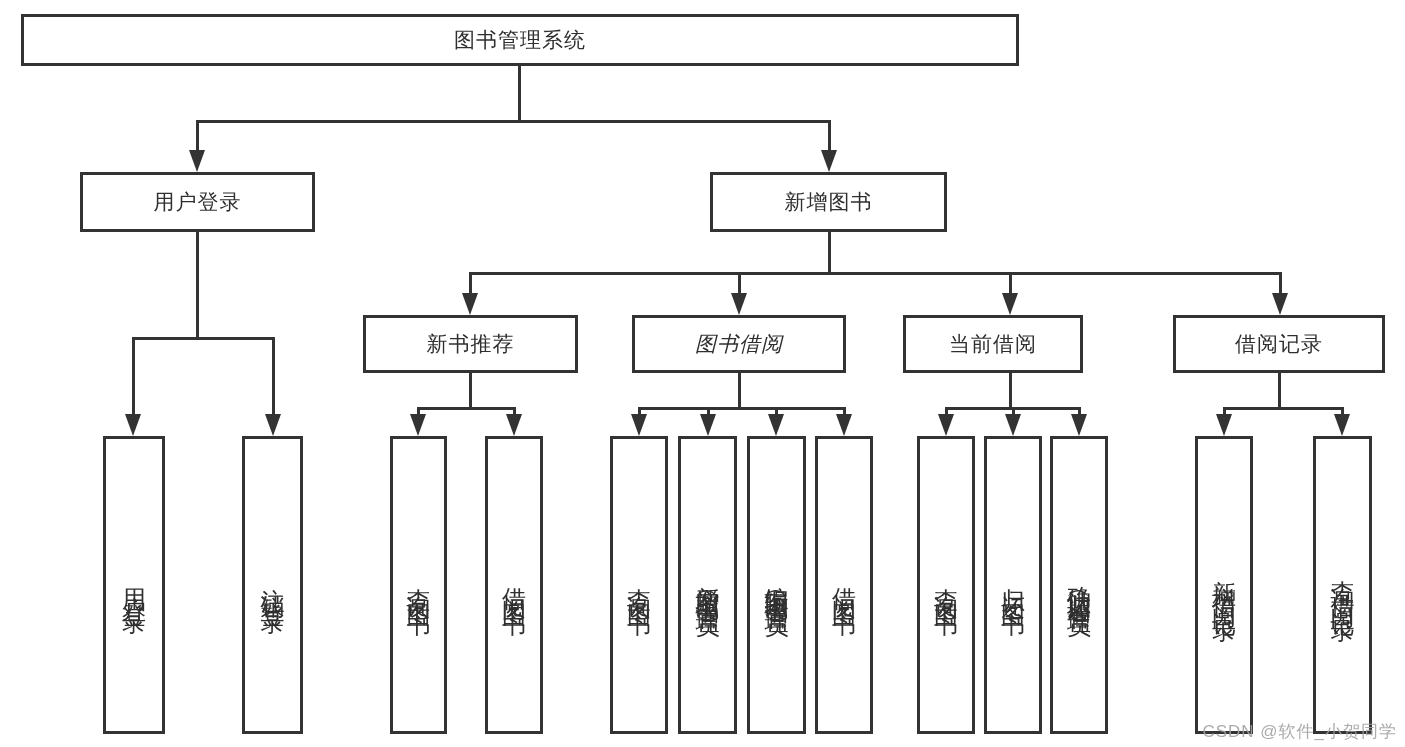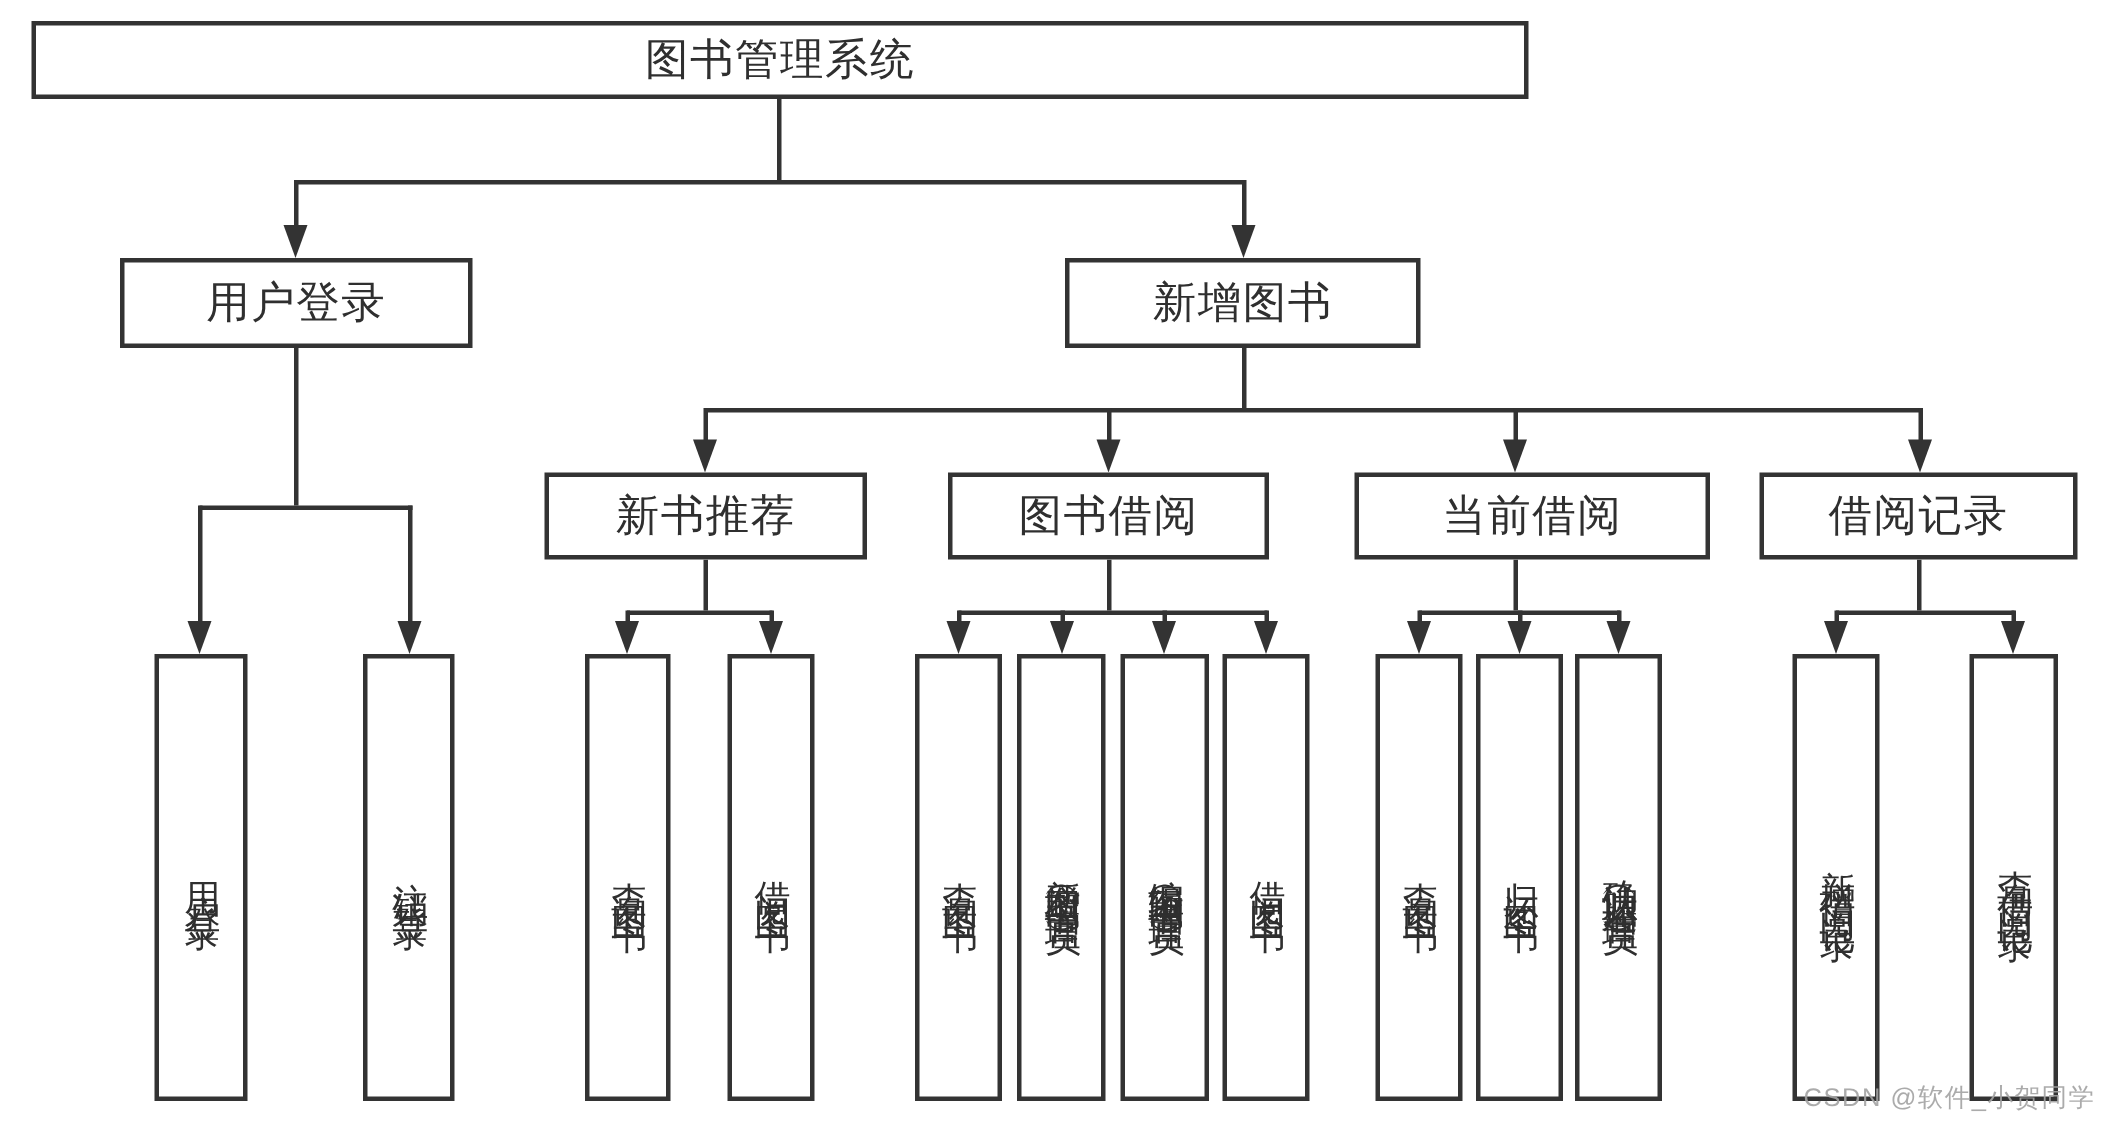--- a/index.html
+++ b/index.html
@@ -17,21 +17,21 @@
     overflow:hidden;
   }
   .box{
     position:absolute;
     box-sizing:border-box;
     border:3px solid var(--line);
     background:#ffffff;
     display:flex;
     align-items:center;
     justify-content:center;
-    font-size:29px;
+    font-size:21px;
     letter-spacing:1px;
     white-space:nowrap;
     z-index:2;
   }
   .vbox{
     writing-mode:vertical-rl;
     text-orientation:mixed;
     font-size:24px;
     letter-spacing:8px;
     line-height:1;
@@ -58,22 +58,22 @@
     letter-spacing:1px;
     z-index:3;
     white-space:nowrap;
   }
 
   
   #n-root{left:21px;top:14px;width:998px;height:52px;}
   #n-user-login{left:80px;top:172px;width:235px;height:60px;}
   #n-book-mgmt{left:710px;top:172px;width:237px;height:60px;}
   #n-new-book{left:363px;top:315px;width:215px;height:58px;}
-  #n-book-borrow{left:632px;top:315px;width:214px;height:58px;}
-  #n-current-borrow{left:903px;top:315px;width:237px;height:58px;}
+  #n-book-borrow{left:632px;top:315px;width:214px;height:58px;font-style:italic;}
+  #n-current-borrow{left:903px;top:315px;width:180px;height:58px;}
   #n-borrow-record{left:1173px;top:315px;width:212px;height:58px;}
 
   .leaf{top:436px;height:298px;}
   #l-ul1{left:103px;width:62px;}
   #l-ul2{left:242px;width:61px;}
   #l-nb1{left:390px;width:57px;}
   #l-nb2{left:485px;width:58px;}
   #l-bb1{left:610px;width:58px;}
   #l-bb2{left:678px;width:59px;}
   #l-bb3{left:747px;width:59px;}

